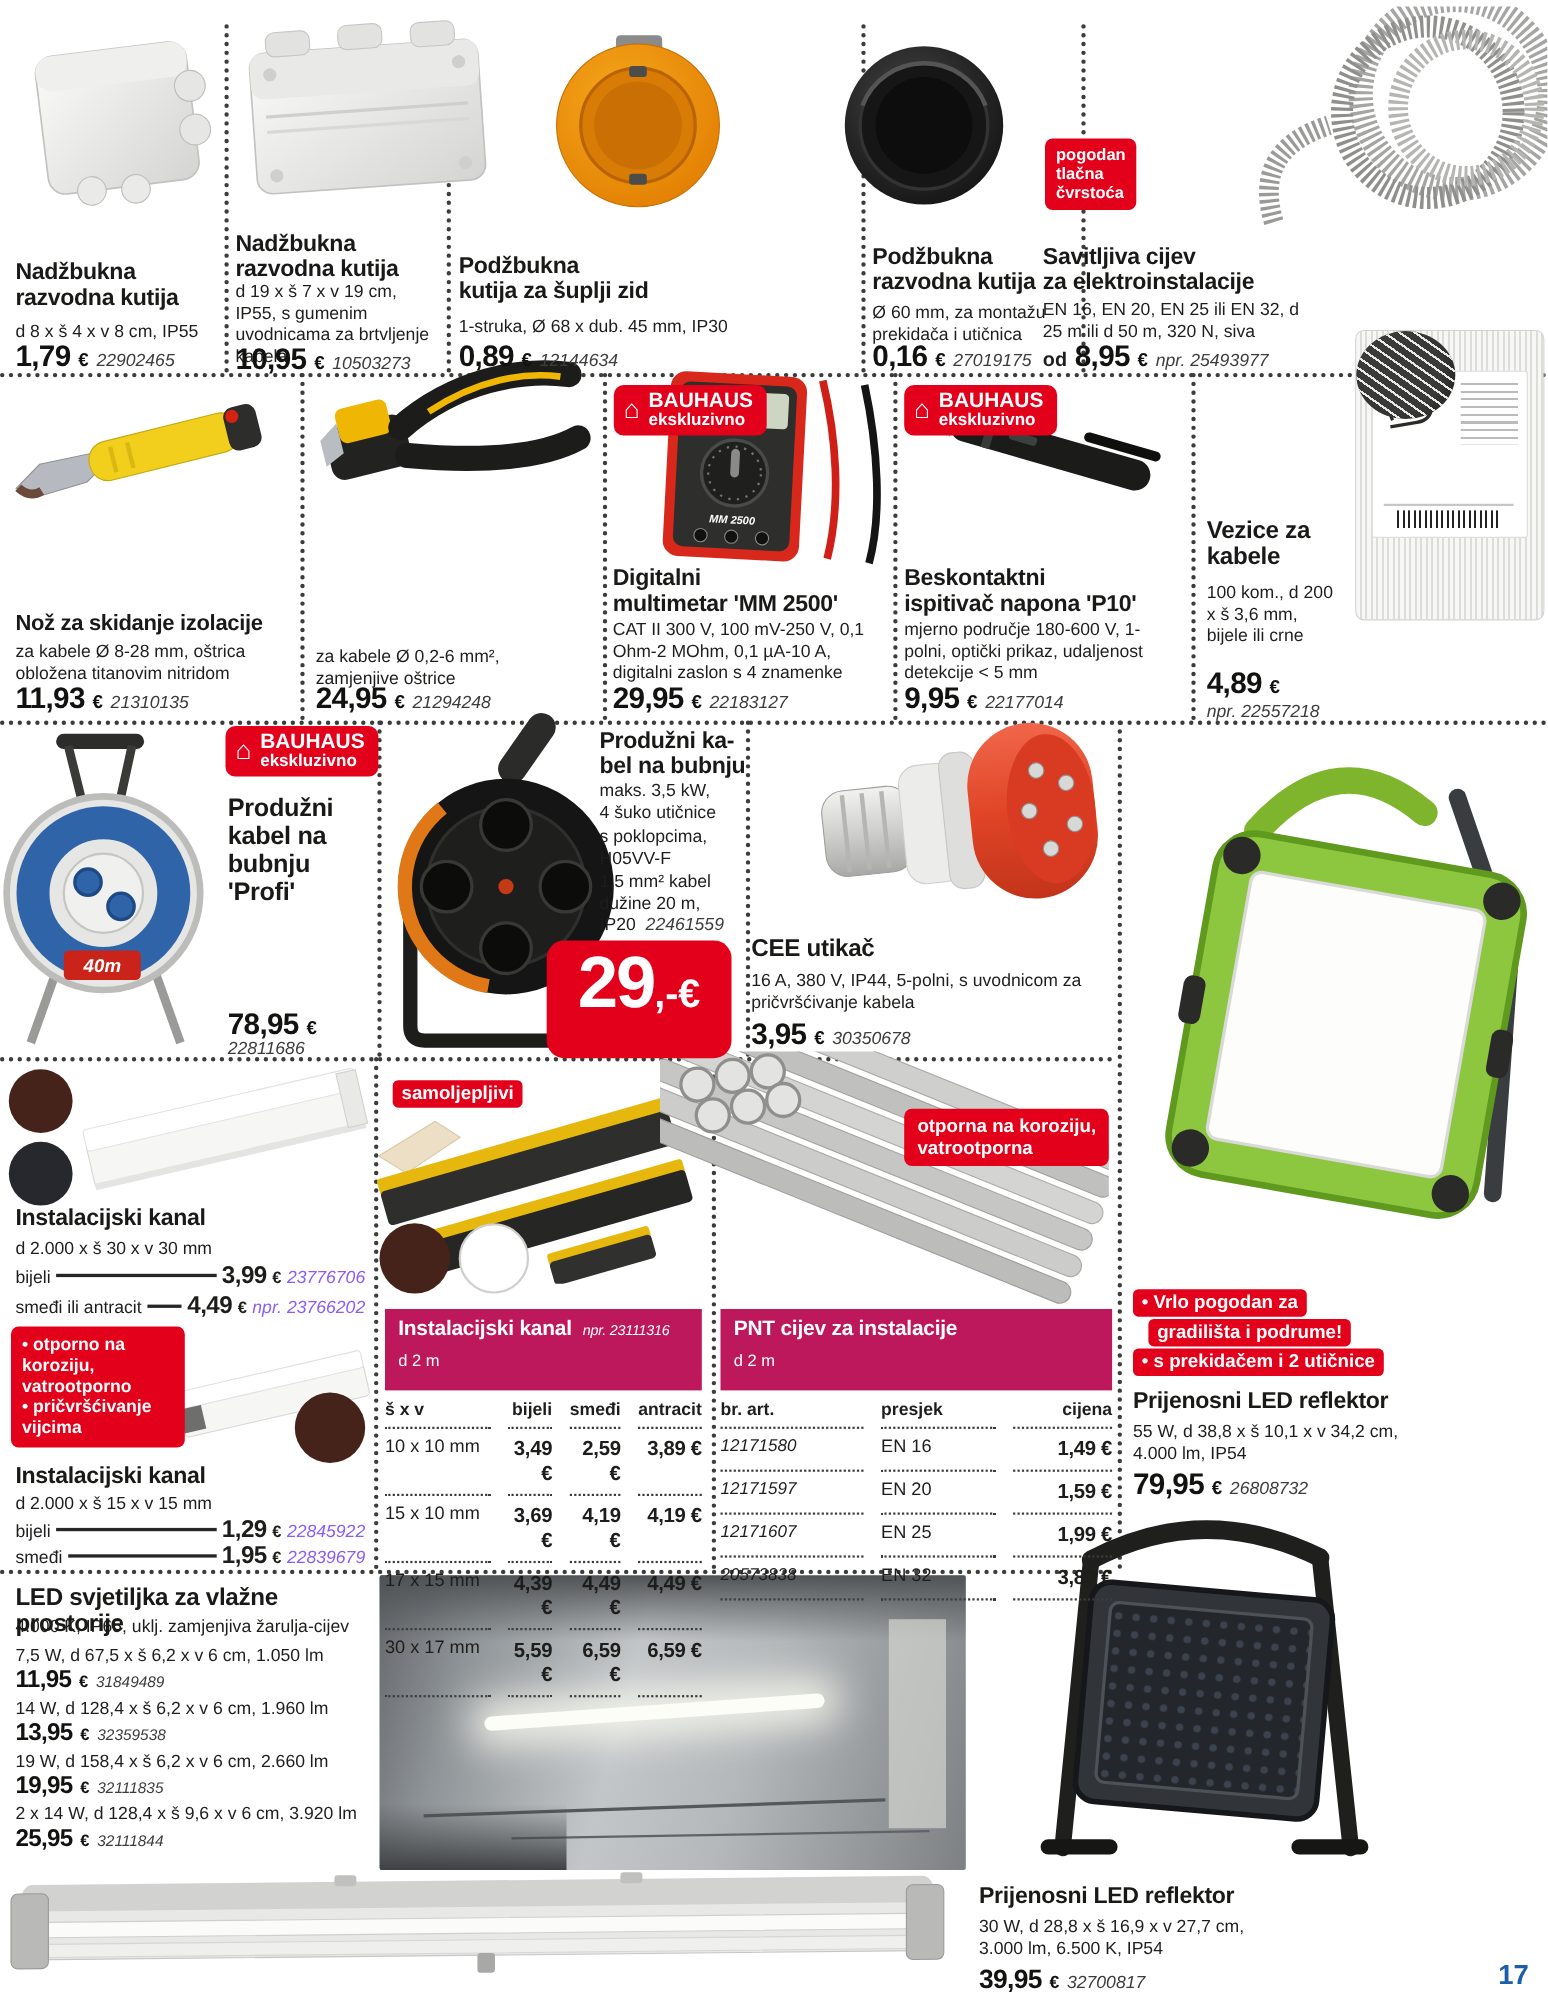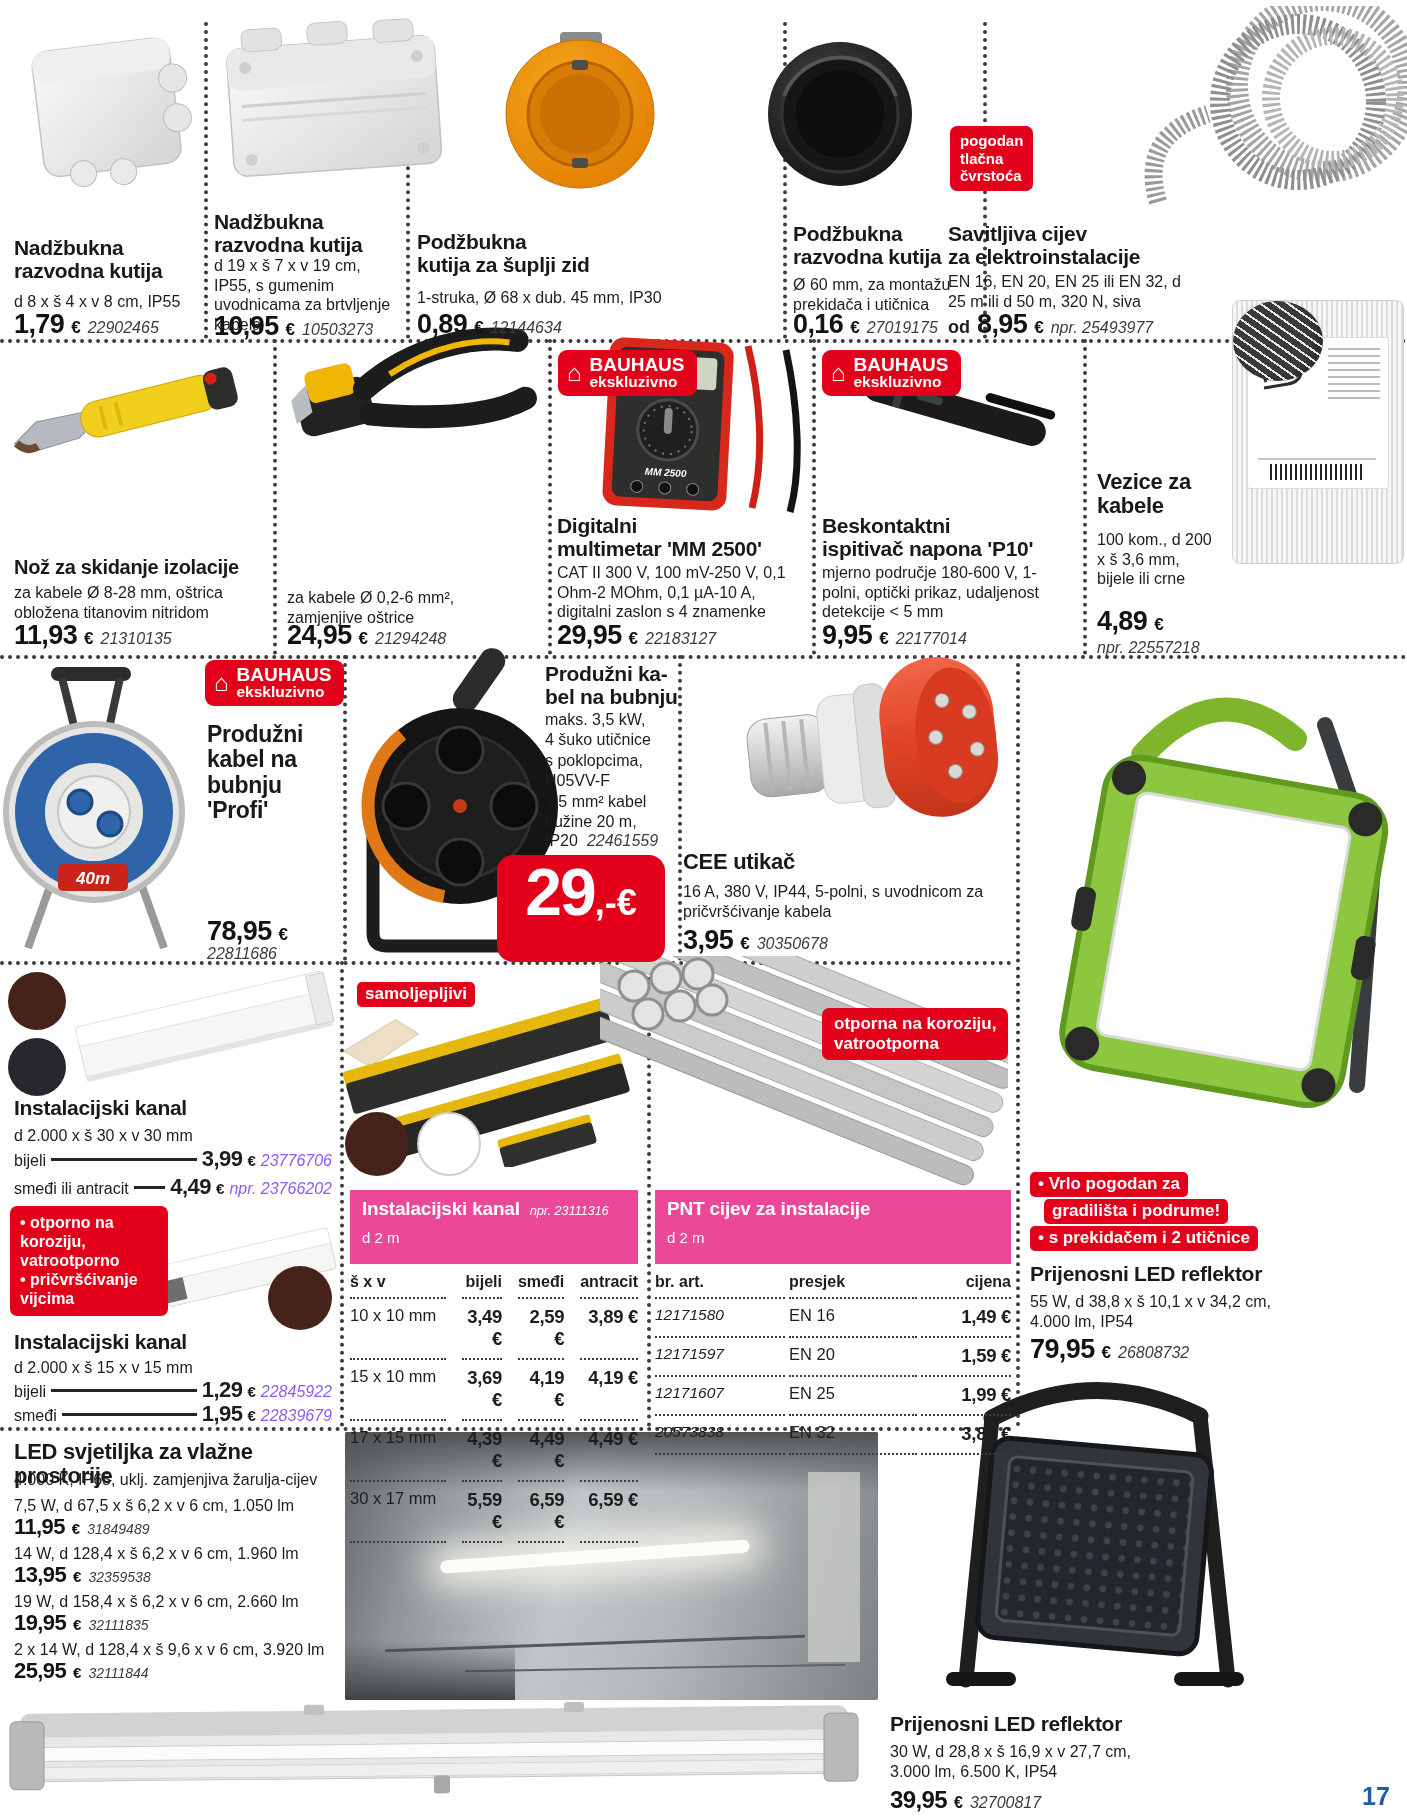--- a/index.html
+++ b/index.html
@@ -22,21 +22,21 @@
   .bh .t1{font-size:19px;font-weight:bold}
   .bh .t2{font-size:15.5px;font-weight:bold}
   .chip{position:absolute;z-index:4;background:#e2001a;color:#fff;font-weight:bold;font-size:17px;
         padding:2px 8px 3px;border-radius:5px;white-space:nowrap}
   .krow{position:absolute;z-index:3;display:flex;align-items:baseline;gap:5px;white-space:nowrap}
   .krow .lbl{font-size:16px}
   .krow .lead{flex:1;border-bottom:3px solid #262624;transform:translateY(-5px);min-width:12px}
   .krow .p{font-weight:bold;font-size:22px;letter-spacing:-.5px}
   .krow .c{font-weight:bold;font-size:15px}
   .krow .a{font-style:italic;font-size:16px;color:#8b5cf6}
-  .thead{position:absolute;z-index:3;background:#ec4899;color:#fff;padding:8px 12px 9px;box-sizing:border-box}
+  .thead{position:absolute;z-index:3;background:#be185d;color:#fff;padding:8px 12px 9px;box-sizing:border-box}
   .thead .l1{font-size:19px;font-weight:bold;letter-spacing:-.2px}
   .thead .note{font-size:13px;font-style:italic;font-weight:normal;margin-left:10px}
   .thead .l2{font-size:15px;margin-top:9px}
   .tbl{position:absolute;z-index:3;display:grid;box-sizing:border-box}
   .tbl .hc{font-weight:bold;font-size:16px;border-bottom:2px dotted #3c3c3b;padding:5px 0 6px}
   .tbl .cv{font-size:16.5px;border-bottom:2px dotted #3c3c3b;padding:7px 0 8px}
   .tbl .b{font-weight:bold;font-size:18.5px;letter-spacing:-.3px}
   .tbl .it{font-style:italic;font-size:15.5px}
   .tbl .ra{text-align:right}
   .dot{position:absolute;z-index:3;border-radius:50%}
@@ -610,21 +610,21 @@
     </svg>
   </div>
   <div class="rbadge" style="left:822px;top:1008px;padding:6px 12px;font-size:17px;text-align:left">
     <span>otporna na koroziju,</span><br>
     <span>vatrootporna</span>
   </div>
   <div class="thead" style="left:655px;top:1190px;width:356px;height:74px">
     <div class="l1">PNT cijev za instalacije</div>
     <div class="l2">d 2 m</div>
   </div>
-  <div class="tbl" style="left:655px;top:1268px;width:356px;grid-template-columns:130px 1fr 90px;column-gap:4px">
+  <div class="tbl" style="left:655px;top:1268px;width:356px;grid-template-columns:130px 1fr 90px;column-gap:16px">
     <div class="hc">br. art.</div>
     <div class="hc">presjek</div>
     <div class="hc ra">cijena</div>
     <div class="cv it">12171580</div>
     <div class="cv">EN 16</div>
     <div class="cv b ra">1,49 €</div>
     <div class="cv it">12171597</div>
     <div class="cv">EN 20</div>
     <div class="cv b ra">1,59 €</div>
     <div class="cv it">12171607</div>

